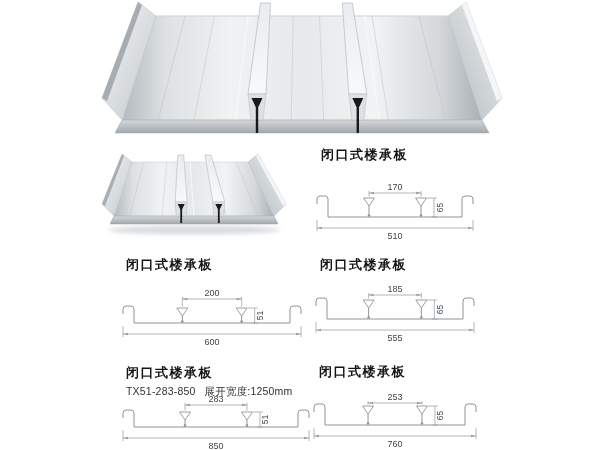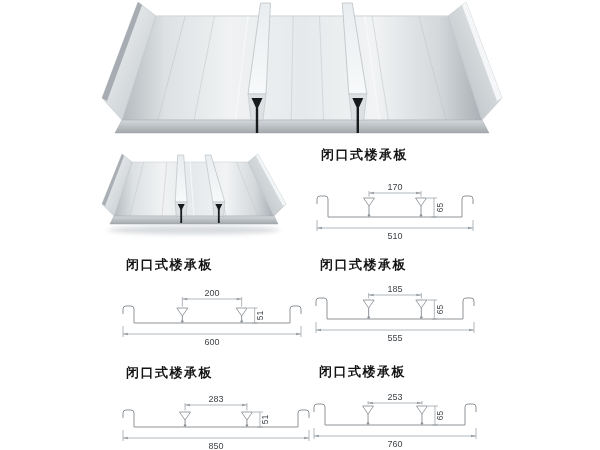--- a/index.html
+++ b/index.html
@@ -204,20 +204,23 @@
         <text x="83" y="57.5" text-anchor="middle" font-size="9" fill="#3f4449">555</text>
         <line x1="115.33333333333333" y1="17" x2="125.33333333333333" y2="17" stroke="#9aa0a5" stroke-width="0.75"></line>
         <line x1="122.33333333333333" y1="17" x2="122.33333333333333" y2="36" stroke="#9aa0a5" stroke-width="0.75"></line>
         <line x1="119.83333333333333" y1="36" x2="125.33333333333333" y2="36" stroke="#9aa0a5" stroke-width="0.75"></line>
         <text text-anchor="middle" font-size="8.5" fill="#3f4449" transform="translate(130.83333333333331 26.5) rotate(-90)">65</text>
       </svg>
   </div>
 
   <div class="spec" style="left:126px;top:365px;">
     <div class="title">闭口式楼承板</div>
+    <div class="model-line">
+      <span>TX51-283-850</span><span class="unfold">展开宽度:1250mm</span>
+    </div>
     <svg style="left:-7px;top:28px;" width="224" height="66" viewBox="0 0 224 66">
         <path d="M 15 34 V 20 Q 15 17 12 17 H 7 Q 4 17 4 20 V 25" fill="none" stroke="#8f9498" stroke-width="1"></path>
         <line x1="15" y1="34" x2="179" y2="34" stroke="#8f9498" stroke-width="1"></line>
         <path d="M 179 34 V 20 Q 179 17 182 17 H 187 Q 190 17 190 20 V 25" fill="none" stroke="#8f9498" stroke-width="1"></path>
         <polygon points="60.53647058823529,19 71.53647058823529,19 66.03647058823529,27" fill="#ffffff" stroke="#8f9498" stroke-width="0.9"></polygon>
         <line x1="66.03647058823529" y1="27" x2="66.03647058823529" y2="33" stroke="#8f9498" stroke-width="1"></line>
         <circle cx="66.03647058823529" cy="32.5" r="1.3" fill="#8f9498"></circle>
         <polygon points="122.46352941176471,19 133.4635294117647,19 127.96352941176471,27" fill="#ffffff" stroke="#8f9498" stroke-width="0.9"></polygon>
         <line x1="127.96352941176471" y1="27" x2="127.96352941176471" y2="33" stroke="#8f9498" stroke-width="1"></line>
         <circle cx="127.96352941176471" cy="32.5" r="1.3" fill="#8f9498"></circle>

